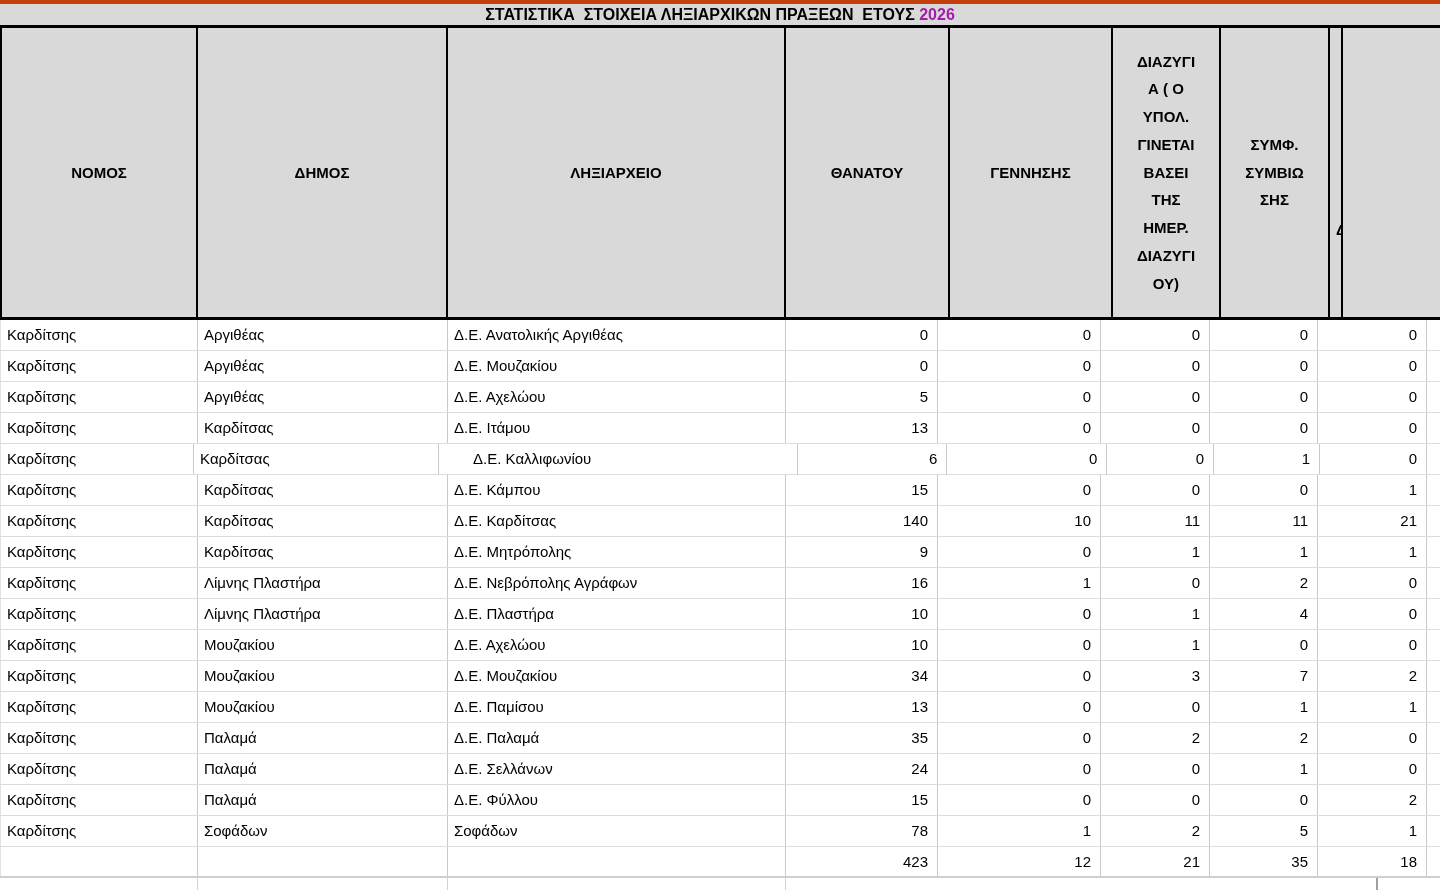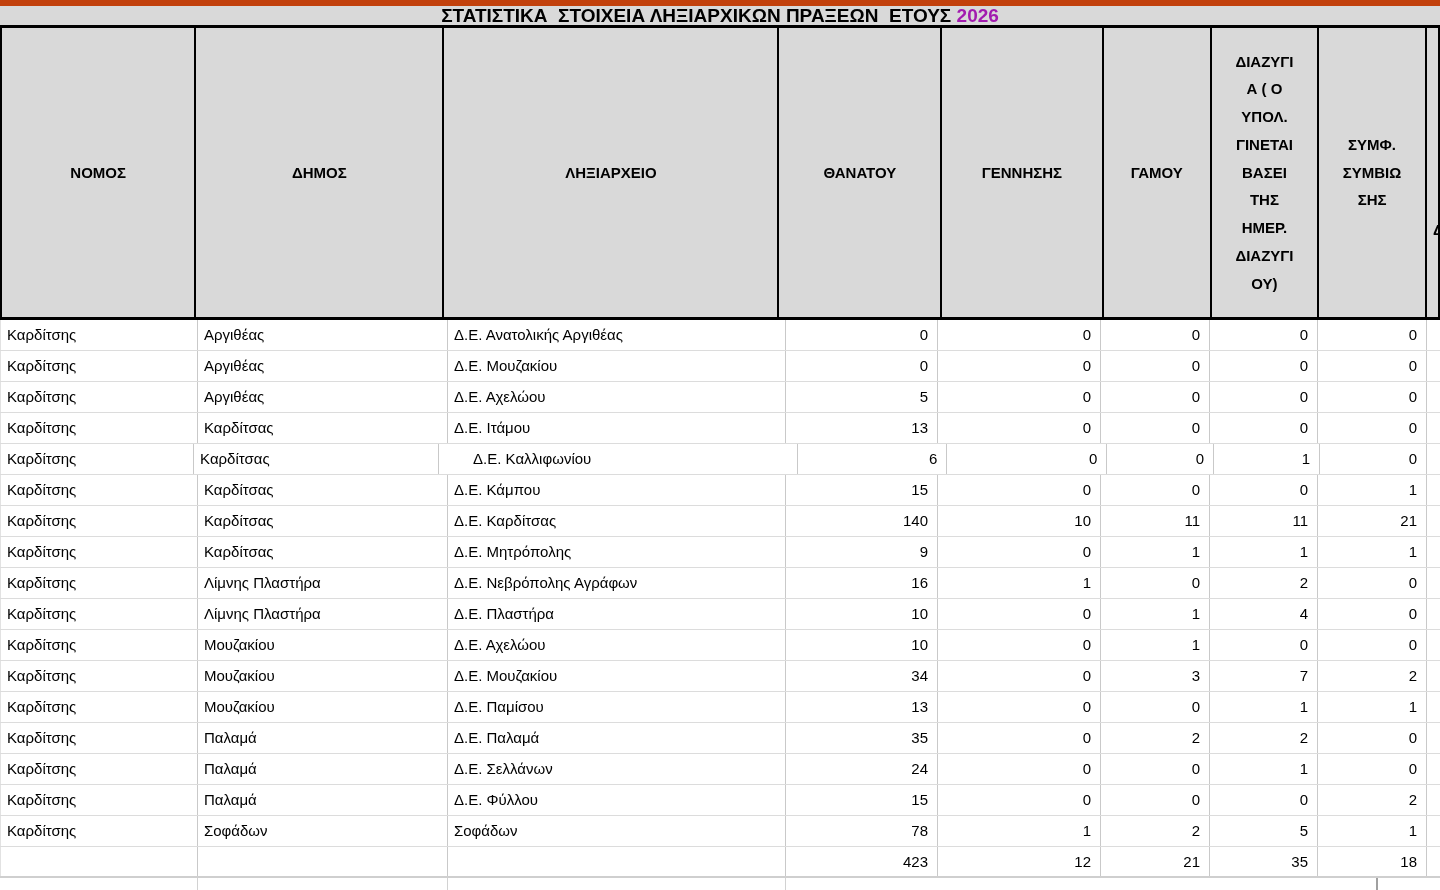--- a/index.html
+++ b/index.html
@@ -1,23 +1,23 @@
 <!DOCTYPE html>
 <html><head>
 <meta charset="utf-8">
 <style>
   html,body{margin:0;padding:0;background:#fff;}
   .page{position:relative;width:1440px;height:890px;overflow:hidden;background:#fff;
         font-family:"Liberation Sans", sans-serif;color:#000;}
 
   
   .title-bar{box-sizing:border-box;height:28px;background:#d9d9d9;
-             border-top:6px solid #c2410c;border-bottom:3px solid #000;
+             border-top:4px solid #c2410c;border-bottom:3px solid #000;
              display:flex;align-items:center;justify-content:center;
-             font-weight:bold;font-size:19px;white-space:pre;}
+             font-weight:bold;font-size:16px;white-space:pre;}
   .title-year{font-weight:bold;}
 
   
   .header-row{box-sizing:border-box;display:flex;height:292px;background:#d9d9d9;
               border-bottom:3px solid #000;}
   .header-cell{box-sizing:border-box;height:100%;display:flex;align-items:center;
                justify-content:center;border-right:2px solid #000;overflow:hidden;}
   .header-cell:first-child{border-left:2px solid #000;}
   .hlabel{font-weight:bold;font-size:15px;text-align:center;white-space:pre-line;line-height:1.85;}
   .header-cell.partial{justify-content:flex-start;align-items:flex-start;}
@@ -57,23 +57,20 @@
         <span class="hlabel">ΔΗΜΟΣ</span>
       </div>
       <div class="header-cell" style="width: 338px;">
         <span class="hlabel">ΛΗΞΙΑΡΧΕΙΟ</span>
       </div>
       <div class="header-cell" style="width: 164px;">
         <span class="hlabel">ΘΑΝΑΤΟΥ</span>
       </div>
       <div class="header-cell" style="width: 163px;">
         <span class="hlabel">ΓΕΝΝΗΣΗΣ</span>
-      </div>
-      <div class="header-cell" style="width: 109px;">
-        <span class="hlabel">ΓΑΜΟΥ</span>
       </div>
       <div class="header-cell" style="width: 108px;">
         <span class="hlabel">ΔΙΑΖΥΓΙ
 Α ( Ο
 ΥΠΟΛ.
 ΓΙΝΕΤΑΙ
 ΒΑΣΕΙ
 ΤΗΣ
 ΗΜΕΡ.
 ΔΙΑΖΥΓΙ

